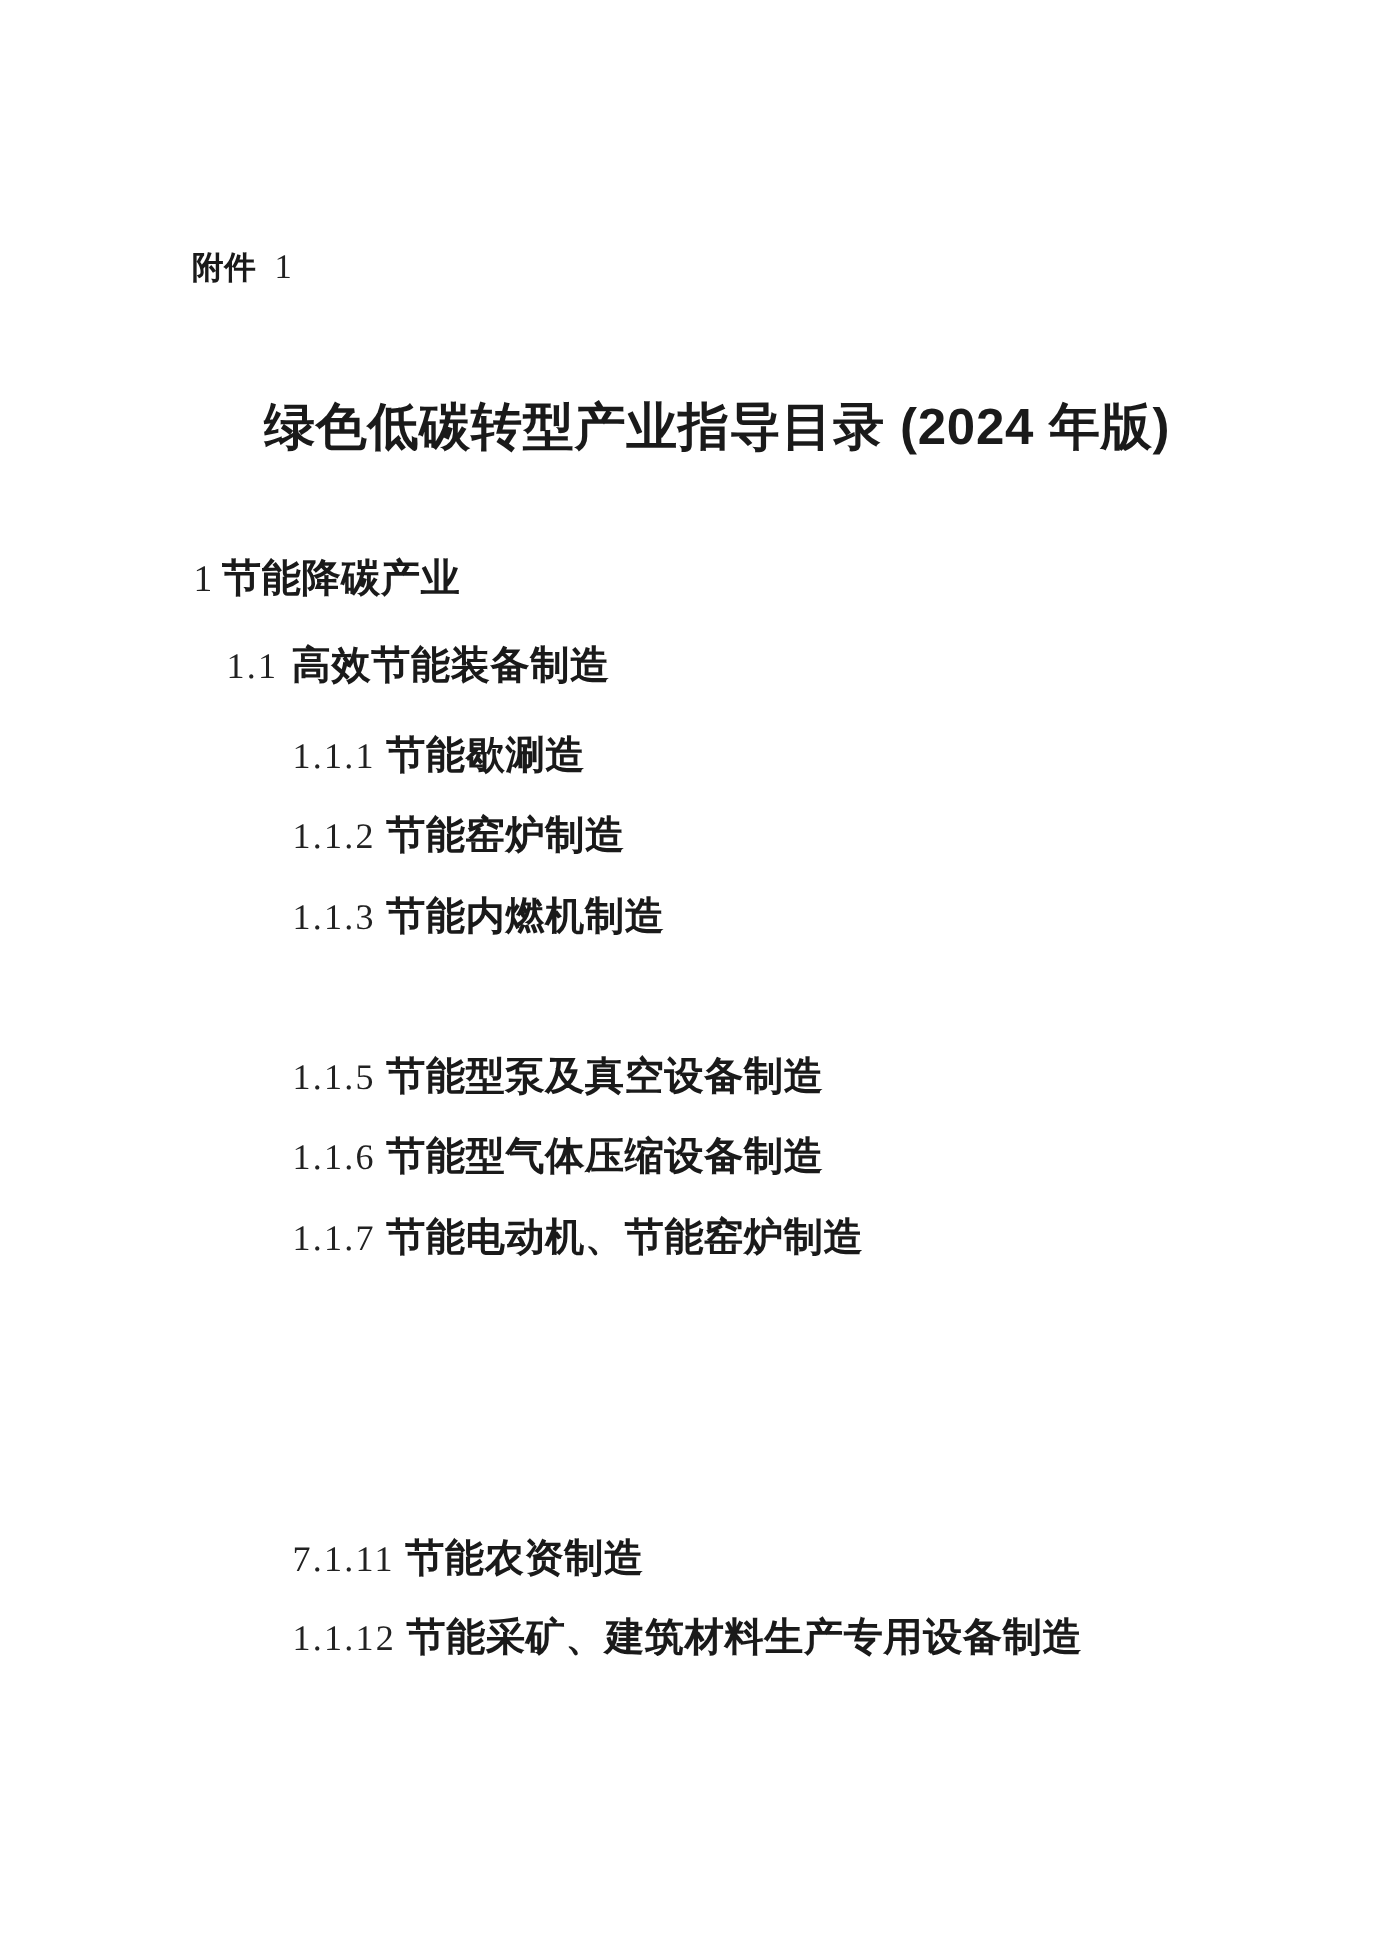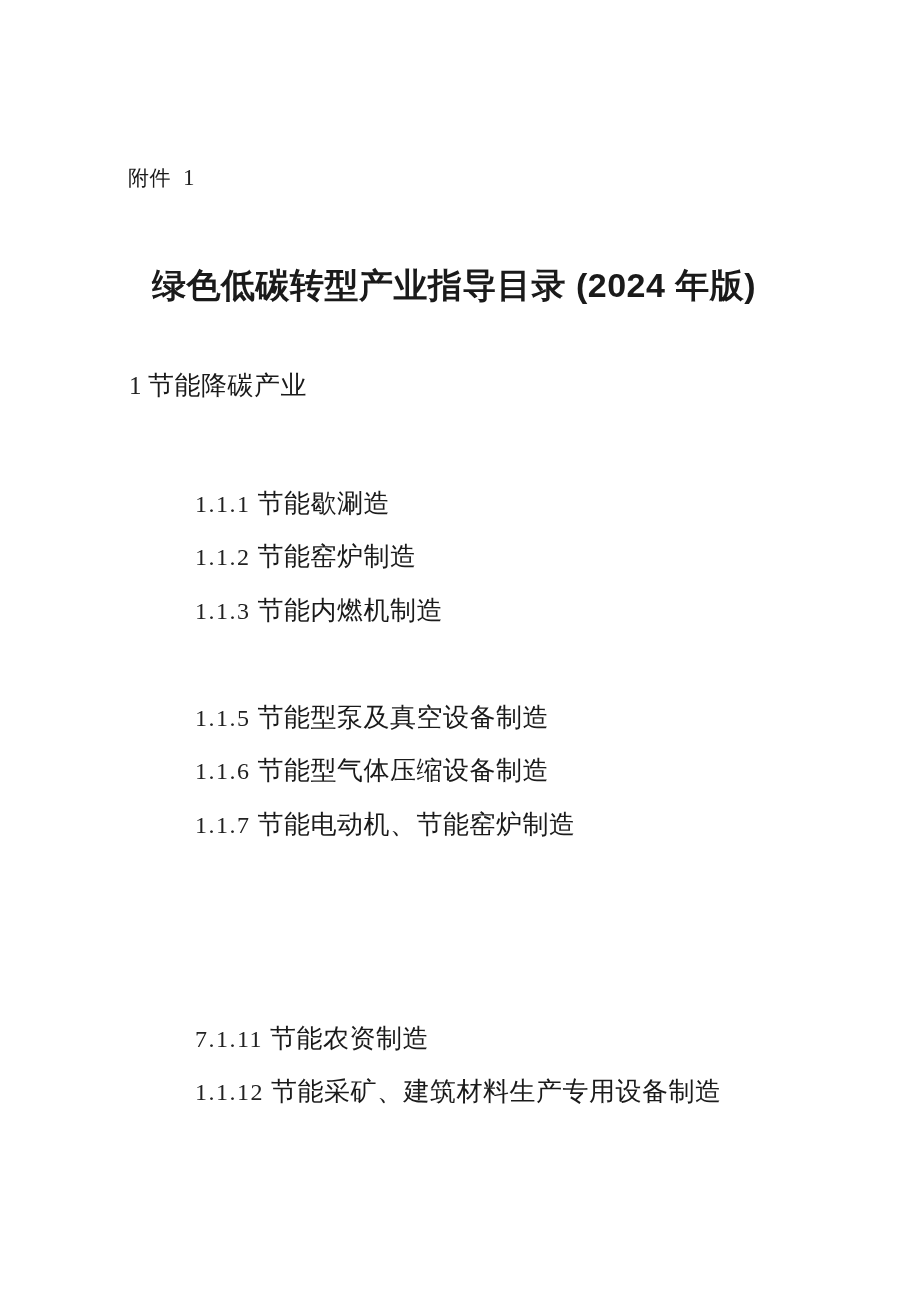--- a/index.html
+++ b/index.html
@@ -21,36 +21,36 @@
     white-space: nowrap;
     line-height: 1;
   }
   .num {
     font-family: "Liberation Serif", "DejaVu Serif", serif;
     font-weight: 400;
     letter-spacing: 1.5px;
     color: #222222;
   }
   .zh {
-    font-weight: 400;
+    font-weight: 700;
     letter-spacing: 0.5px;
   }
   .attachment {
     top: 166px;
     left: 128px;
     font-size: 21px;
   }
   .attachment .num {
     font-size: 23px;
     margin-left: 12px;
   }
   .doc-title {
     position: absolute;
     top: 266px;
-    left: 152px;
+    left: 176px;
     font-size: 34px;
     font-weight: 700;
     letter-spacing: 0.5px;
     line-height: 1.15;
     white-space: nowrap;
   }
   .section {
     top: 372px;
     left: 129px;
     font-size: 26px;
@@ -86,20 +86,23 @@
   <div class="row attachment">
     <span class="zh">附件</span><span class="num">1</span>
   </div>
 
   <div class="doc-title zh">绿色低碳转型产业指导目录 (2024 年版)</div>
 
   <div class="row section">
     <span class="num">1</span><span class="zh">节能降碳产业</span>
   </div>
 
+  <div class="row subsection">
+    <span class="num">1.1</span><span class="zh">高效节能装备制造</span>
+  </div>
 
   <div class="row item" style="top:490px">
     <span class="num">1.1.1</span><span class="zh">节能歇涮造</span>
   </div>
   <div class="row item" style="top:543px">
     <span class="num">1.1.2</span><span class="zh">节能窑炉制造</span>
   </div>
   <div class="row item" style="top:597px">
     <span class="num">1.1.3</span><span class="zh">节能内燃机制造</span>
   </div>

